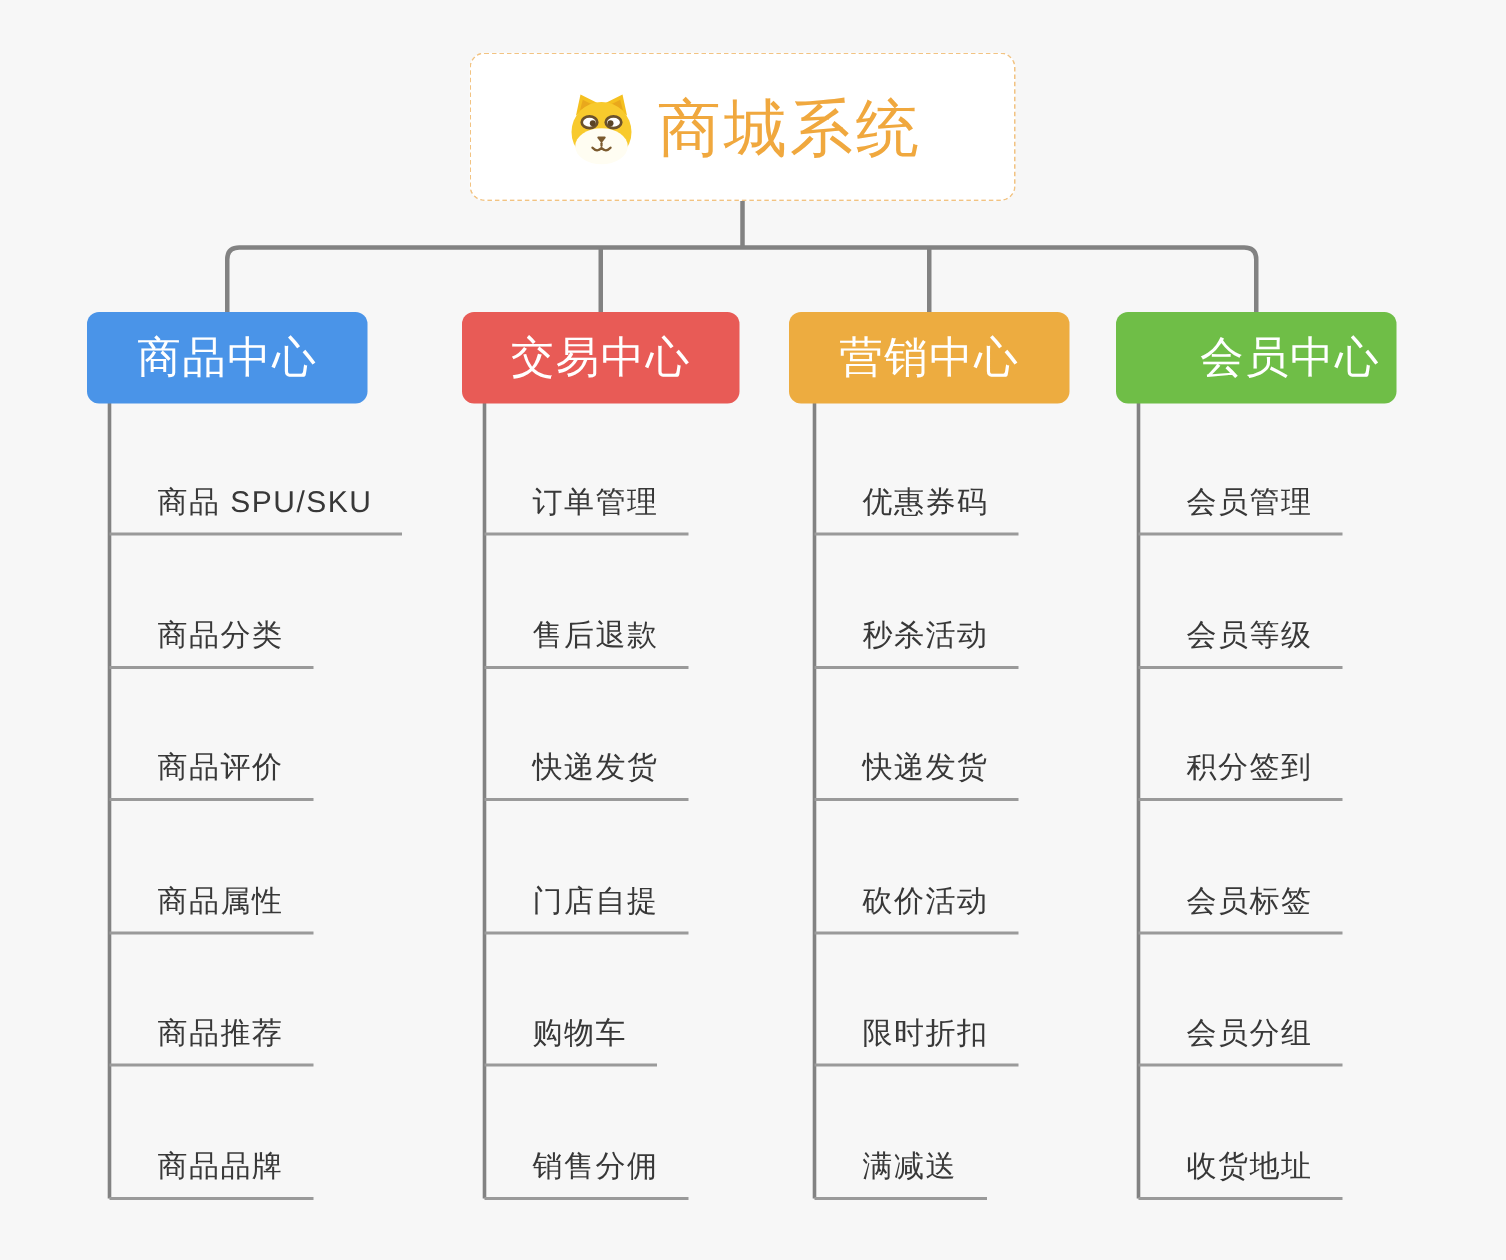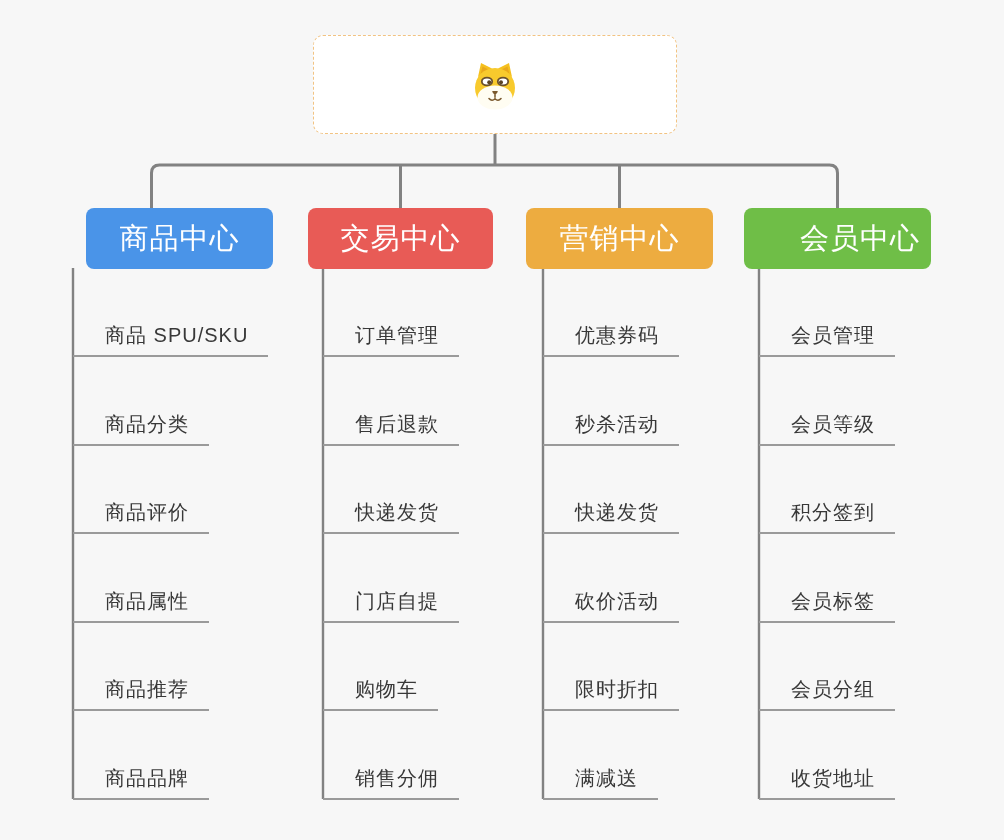--- a/index.html
+++ b/index.html
@@ -30,21 +30,21 @@
     white-space:nowrap;line-height:1;padding-top:2px;
   }
   .dog-icon{width:50px;height:52px;display:block;flex:0 0 auto;}
 
   
   .branch-header{
     position:absolute;top:208px;height:61px;border-radius:8px;
     display:flex;align-items:center;justify-content:center;
     color:var(--header-text);font-size:29px;letter-spacing:1px;white-space:nowrap;
   }
-  .h1{left:58px;width:187px;margin-left:28px;}
+  .h1{left:58px;width:187px;}
   .h2{left:308px;width:185px;text-align:right;}
   .h3{left:526px;width:187px;}
   .h4{left:744px;width:187px;padding-left:45px;}
 
   
   .col{position:absolute;top:269px;width:1px;}
   .c1{left:73px;} .c2{left:323px;} .c3{left:543px;} .c4{left:759px;}
   .leaf{
     position:absolute;left:0;white-space:nowrap;
     font-size:20px;line-height:30px;letter-spacing:1px;color:var(--leaf-text);
@@ -86,20 +86,21 @@
       <ellipse cx="25" cy="38.5" rx="17.5" ry="12" fill="#FFFDF2"></ellipse>
       <path d="M25 24 Q36 24 43.5 31 L43.5 24 Q34 18 25 18 Q16 18 6.5 24 L6.5 31 Q14 24 25 24 Z" fill="#F8CA2D"></path>
       <ellipse cx="17" cy="22.5" rx="5.2" ry="3.9" fill="#FFFFFF" stroke="#6B512C" stroke-width="1.8"></ellipse>
       <ellipse cx="33" cy="22.5" rx="5.2" ry="3.9" fill="#FFFFFF" stroke="#6B512C" stroke-width="1.8"></ellipse>
       <circle cx="19.2" cy="23.2" r="2" fill="#5B4425"></circle>
       <circle cx="31" cy="23.2" r="2" fill="#5B4425"></circle>
       <path d="M25 36.5 L22.3 33 Q21.9 32 22.8 32 H27.2 Q28.1 32 27.7 33 Z" fill="#7B5A2E"></path>
       <path d="M25 36.5 V38.2" stroke="#7B5A2E" stroke-width="1.5" stroke-linecap="round"></path>
       <path d="M19 39.5 Q22 42.8 25 39.8 Q28 42.8 31 39.5" stroke="#7B5A2E" stroke-width="1.6" stroke-linecap="round" fill="none"></path>
     </svg>
+    <span class="root-title">商城系统</span>
   </div>
 
   <div class="branch-header h1" style="background-color: rgb(74, 148, 232);">
     <span>商品中心</span>
   </div>
   <div class="branch-header h2" style="background-color: rgb(232, 91, 86);">
     <span>交易中心</span>
   </div>
   <div class="branch-header h3" style="background-color: rgb(237, 172, 64); align-items: center;">
     <span>营销中心</span>

